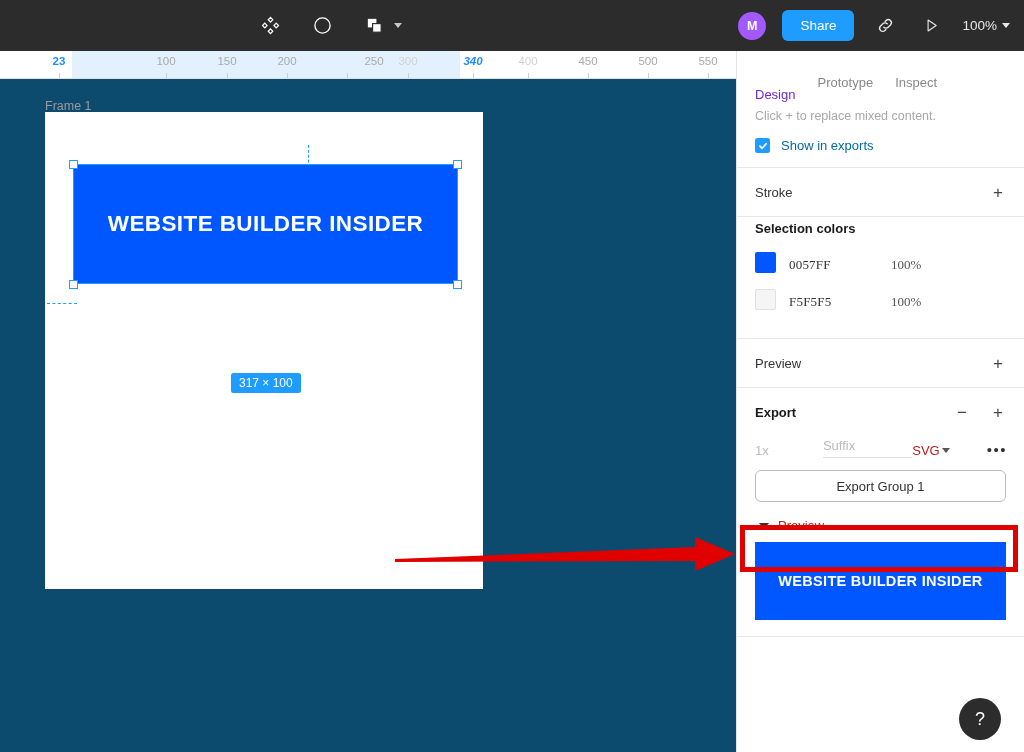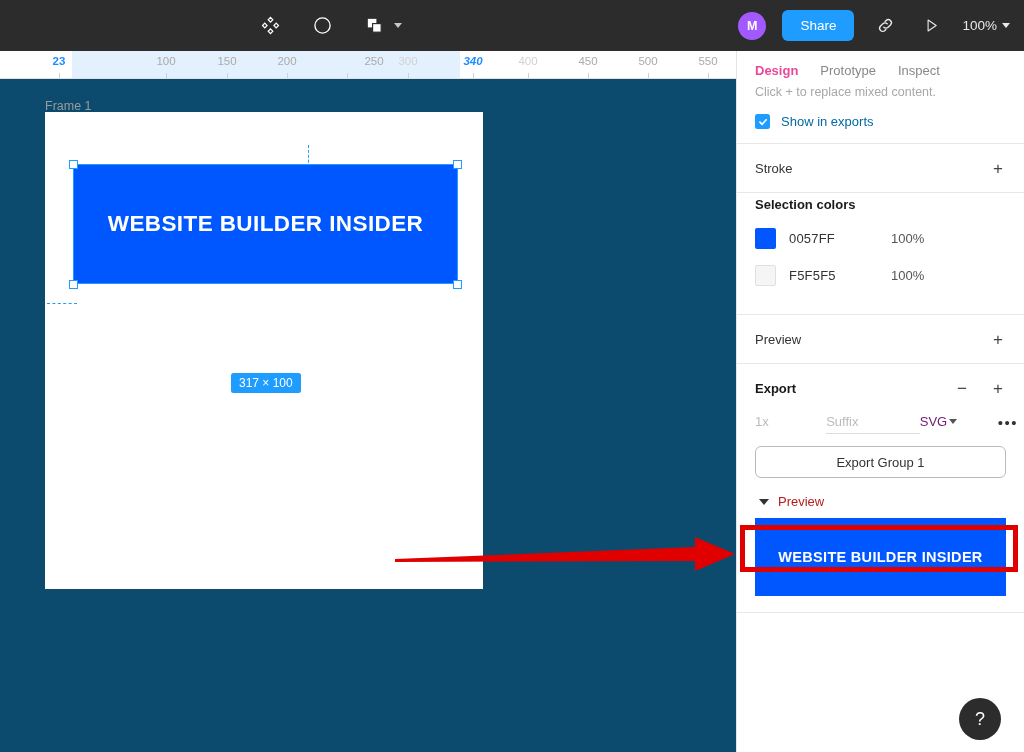--- a/index.html
+++ b/index.html
@@ -116,21 +116,21 @@
   
   .panel {
     position:absolute; top:51px; right:0; width:288px; height:701px;
     background:#FFFFFF; border-left:1px solid #E5E5E5; overflow:hidden;
   }
   .tabs {
     display:flex; align-items:center; gap:22px;
     padding:12px 18px 6px 18px;
   }
   .tab { font-size:13px; color:#888888; cursor:pointer; }
-  .tab.active { color:#ec4899; font-weight:bold; }
+  .tab.active { color:#6d28d9; font-weight:normal;margin-top:24px; }
   .mixed-note {
     padding:0 18px; font-size:12.5px; color:#A8A8A8;
     margin-top:3px; height:17px; overflow:hidden;
     line-height:17px; position:relative; top:-3px;
   }
   .chk-row {
     display:flex; align-items:center; gap:11px;
     padding:10px 18px 14px 18px;
   }
   .chkbox {
@@ -150,39 +150,39 @@
   .ic-btn {
     width:16px; height:16px; color:#444444; cursor:pointer;
     display:flex; align-items:center; justify-content:center;
     font-size:17px; line-height:1;
   }
 
   .selcolors { padding:4px 18px 12px 18px; }
   .sc-head {
     font-size:13px; font-weight:bold; color:#1A1A1A; margin-bottom:16px;
   }
-  .sc-row { display:flex; align-items:center; margin-bottom:16px; }
+  .sc-row { display:flex; align-items:flex-end; margin-bottom:16px;font-family:Liberation Serif, serif; }
   .sw {
     width:21px; height:21px; border-radius:2px; margin-right:13px;
   }
   .sc-hex {
     font-size:13px; color:#333333; width:102px; letter-spacing:.2px;
   }
   .sc-op { font-size:13px; color:#555555; }
 
   .export-row {
-    display:flex; align-items:flex-start; padding:2px 6px 8px 18px;
+    display:flex; align-items:flex-end; padding:2px 17px 8px 18px;
   }
   .ex-scale { font-size:13px; color:#BBBBBB; width:73px; }
   .ex-suffix {
     font-size:13px; color:#BBBBBB; width:96px;
     border-bottom:1px solid #DDDDDD; padding-bottom:4px;
   }
   .ex-fmt {
-    font-size:13px; color:#701a75; display:flex; align-items:center;
+    font-size:13px; color:#b91c1c; display:flex; align-items:center;
     gap:2px; width:80px;
   }
   .ex-dots { font-size:15px; color:#333333; letter-spacing:1.5px; }
 
   .export-btn-wrap { padding:4px 18px 0 18px; position:relative; }
   .export-btn {
     width:100%; height:32px; border:1px solid #BBBBBB; border-radius:6px;
     background:#FFFFFF; font-size:13px; color:#333333;
     font-family:"Liberation Sans", sans-serif; cursor:pointer;
   }

